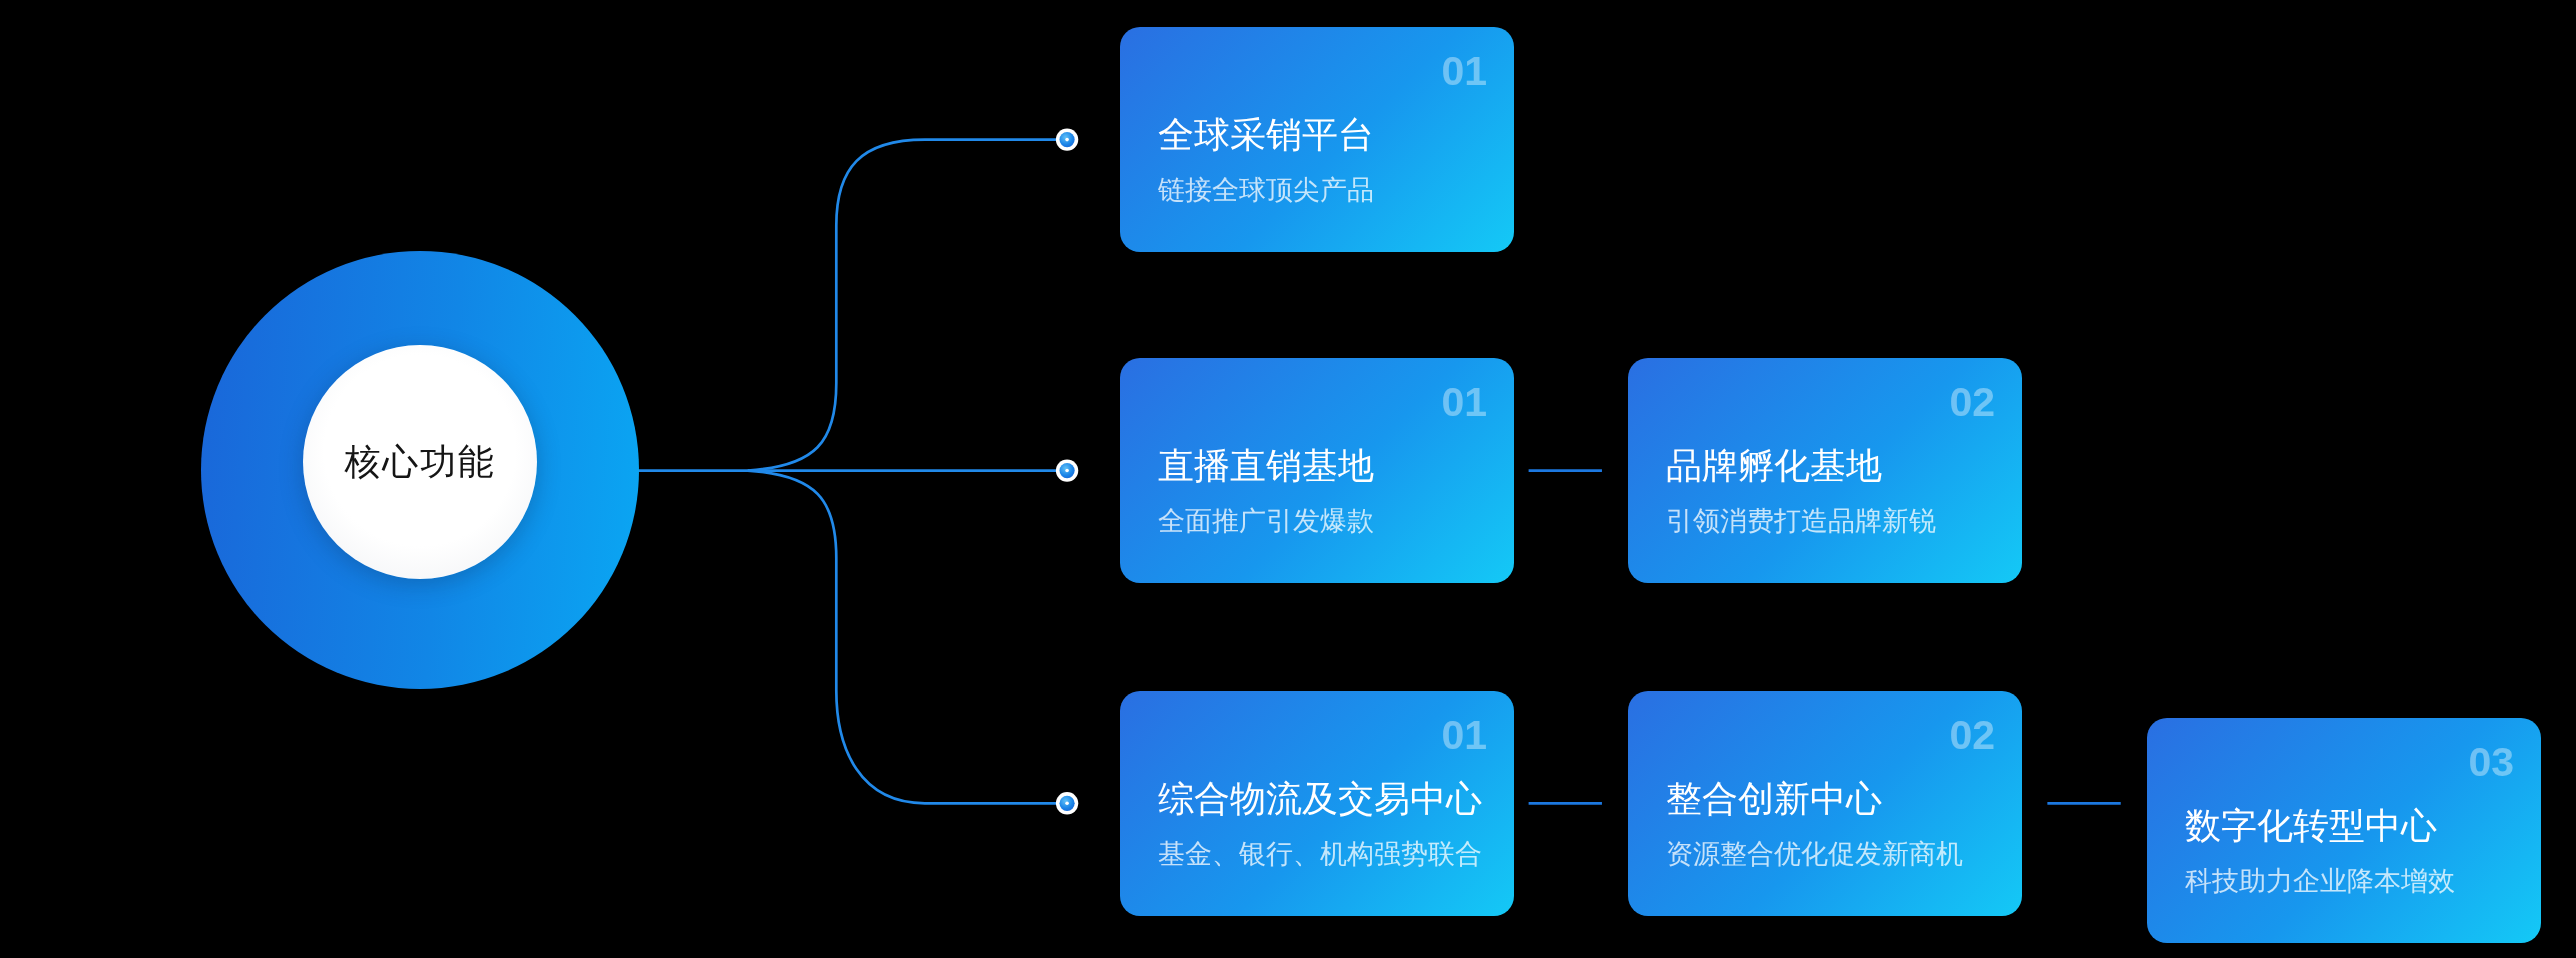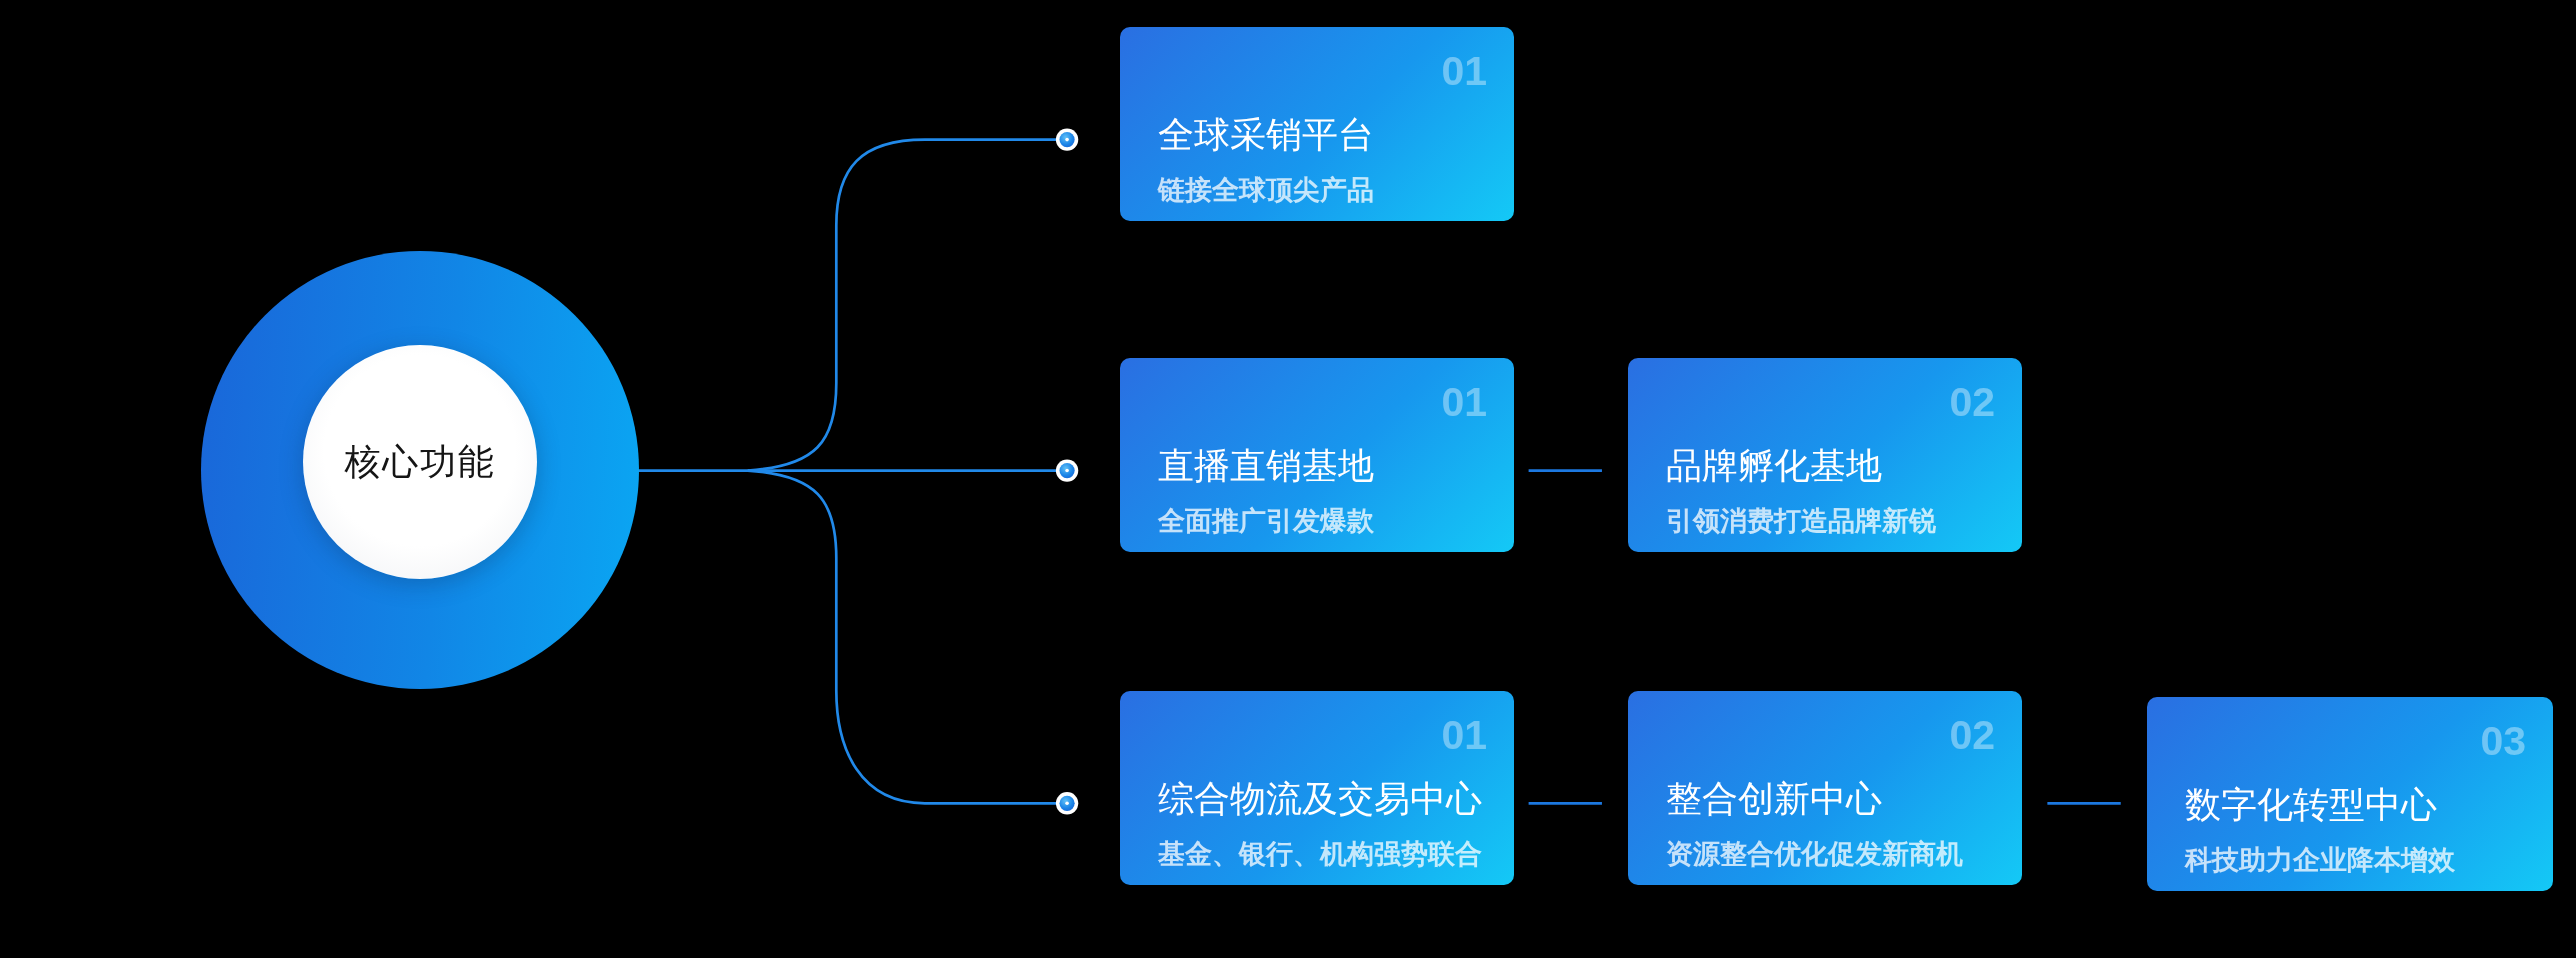--- a/index.html
+++ b/index.html
@@ -32,22 +32,22 @@
     letter-spacing:1.8px;
     font-weight:500;
     color:#151515;
     white-space:nowrap;
   }
   
   svg.wires{position:absolute;left:0;top:0;width:2576px;height:959px;}
   
   .card{
     position:absolute;
-    width:394px;height:194px;
-    border-radius:10px;
+    width:394px;height:225px;
+    border-radius:20px;
     background:linear-gradient(135deg,#2a6fe2 0%,#1797ee 55%,#14c9f6 100%);
   }
   .card .num{
     position:absolute;
     top:19.7px;right:27px;
     font-size:41px;
     font-weight:600;
     line-height:1.2;
     color:rgba(255,255,255,0.38);
   }
@@ -57,21 +57,21 @@
     font-size:36px;
     font-weight:400;
     line-height:1.2;
     color:#ffffff;
     white-space:nowrap;
   }
   .card .subtitle{
     position:absolute;
     left:38px;top:147px;
     font-size:27px;
-    font-weight:700;
+    font-weight:400;
     line-height:1.2;
     color:rgba(255,255,255,0.75);
     white-space:nowrap;
   }
 </style>
 </head>
 <body>
 
 <div id="stage">
 
@@ -142,20 +142,20 @@
   <div class="card" style="left:1120px;top:691px;">
     <span class="num">01</span>
     <span class="title">综合物流及交易中心</span>
     <span class="subtitle">基金、银行、机构强势联合</span>
   </div>
   <div class="card" style="left:1628px;top:691px;">
     <span class="num">02</span>
     <span class="title">整合创新中心</span>
     <span class="subtitle">资源整合优化促发新商机</span>
   </div>
-  <div class="card" style="left:2147px;top:697px;padding-left:12px;">
+  <div class="card" style="left:2147px;top:718px;">
     <span class="num">03</span>
     <span class="title">数字化转型中心</span>
     <span class="subtitle">科技助力企业降本增效</span>
   </div>
 
 </div>
 
 
 </body></html>

